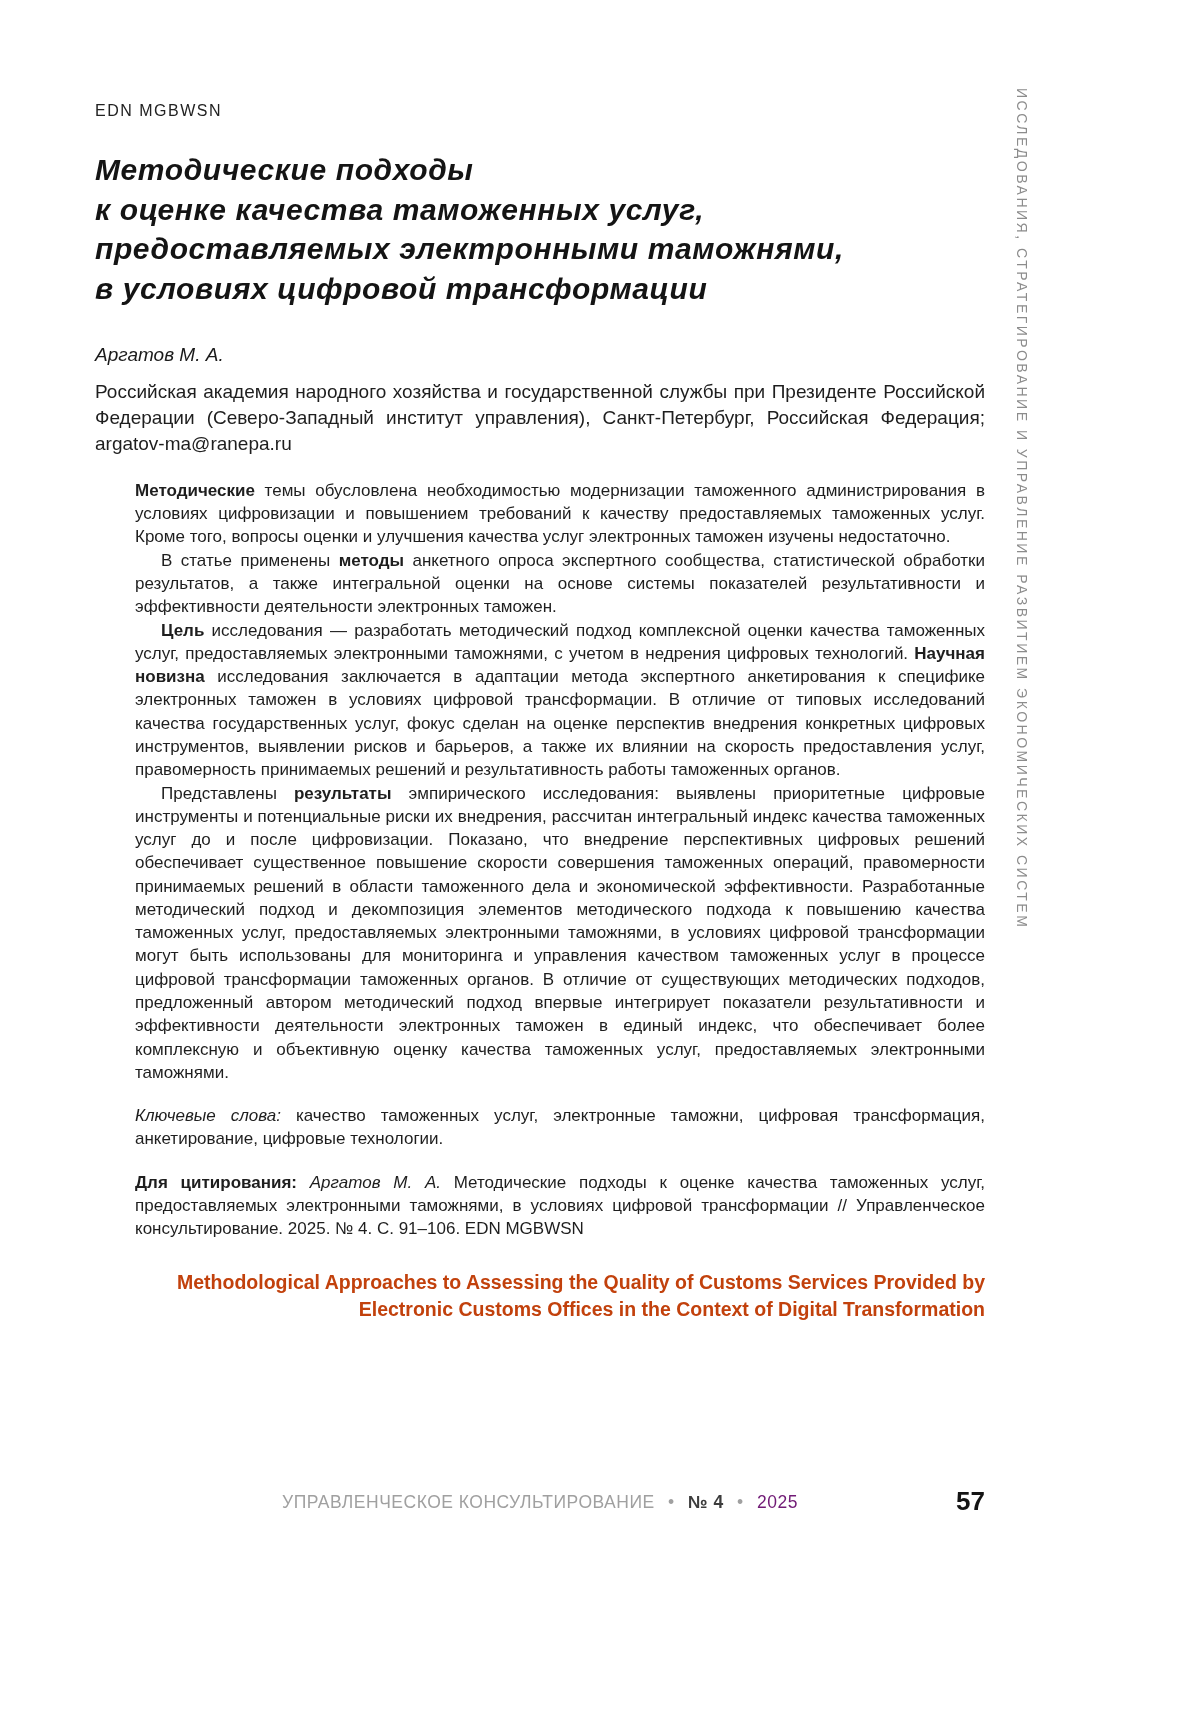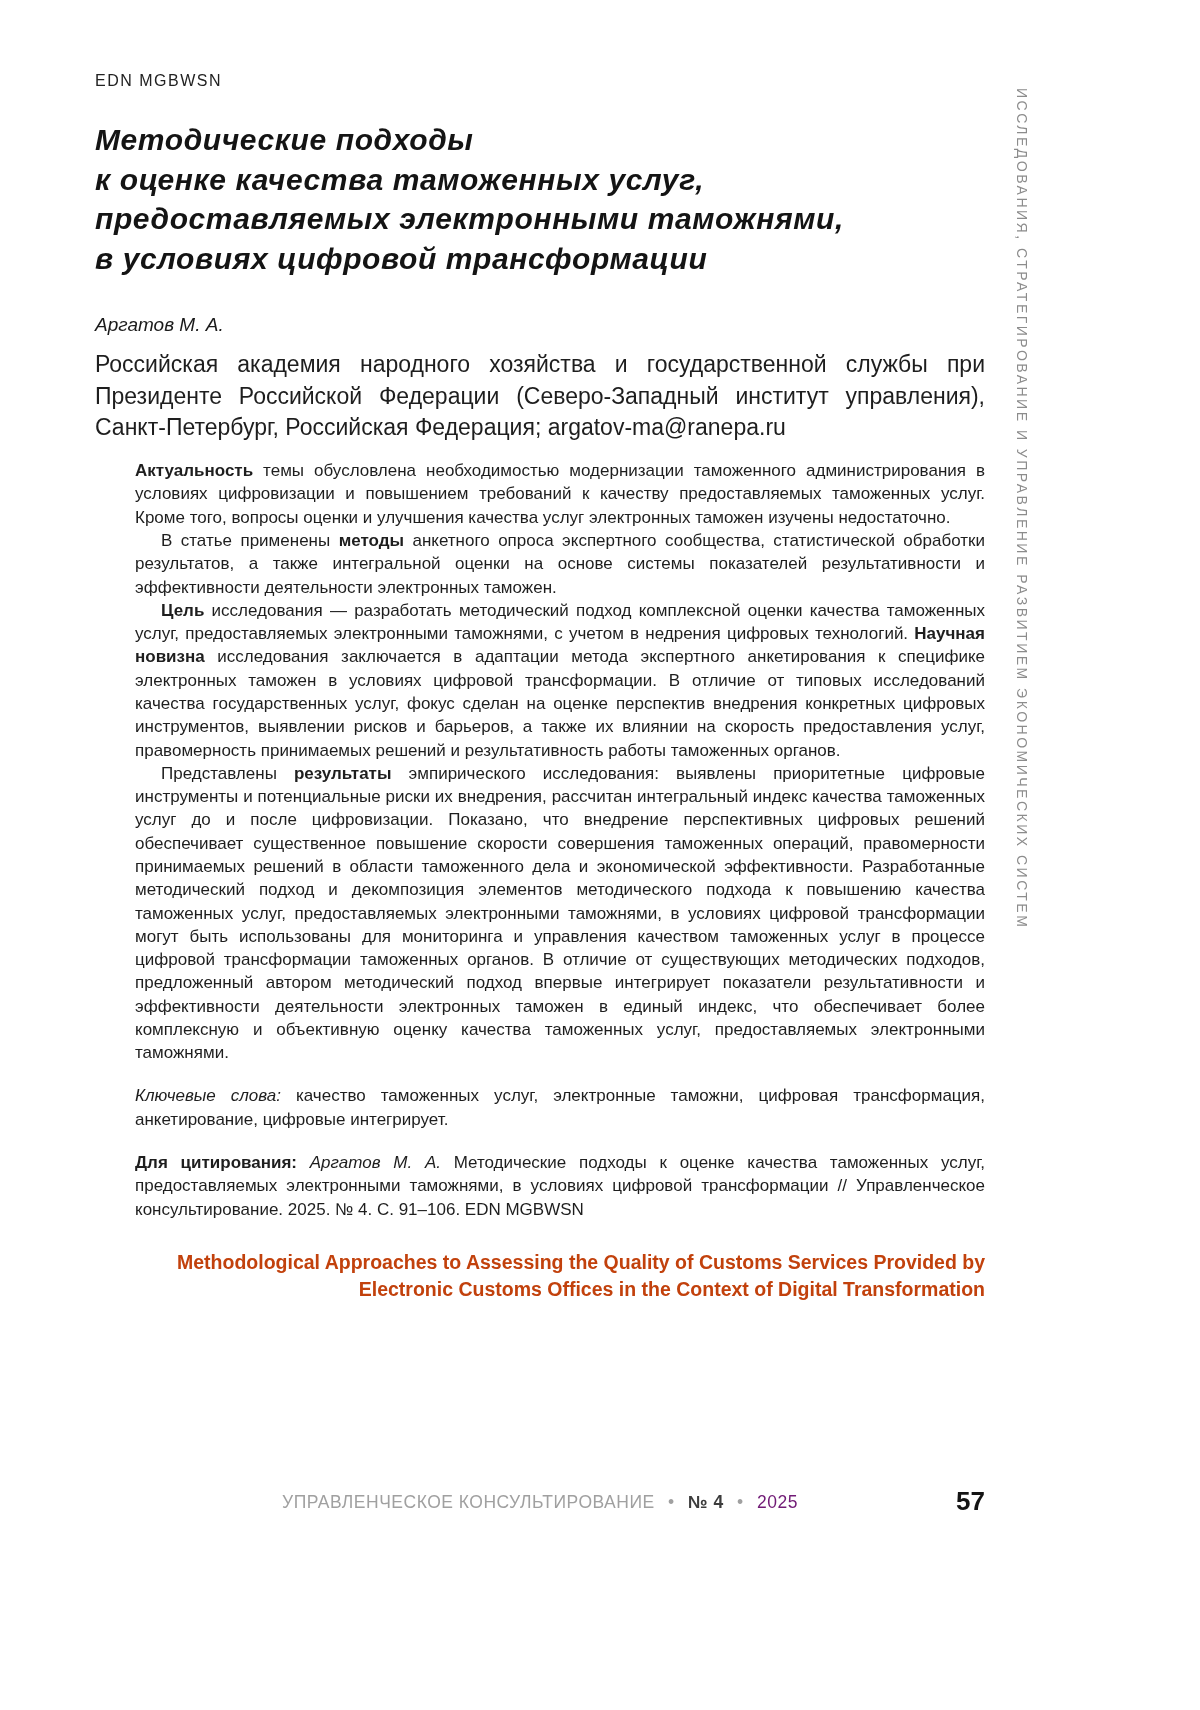--- a/index.html
+++ b/index.html
@@ -12,21 +12,21 @@
     height: 1710px;
     margin: 0 auto;
     background: #ffffff;
     color: #1e1e1e;
     overflow: hidden;
   }
 
   .content {
     position: absolute;
     left: 95px;
-    top: 72px;
+    top: 102px;
     width: 890px;
   }
 
   .edn {
     font-size: 16px;
     letter-spacing: 1.5px;
     color: #222222;
     margin-bottom: 30px;
   }
 
@@ -42,24 +42,24 @@
   }
 
   .author-ru {
     font-style: italic;
     font-size: 19px;
     margin-bottom: 13px;
     color: #1a1a1a;
   }
 
   .affiliation-ru {
-    font-size: 23px;
+    font-size: 19px;
     line-height: 1.36;
     text-align: justify;
-    margin-bottom: 16px;
+    margin-bottom: 22px;
   }
 
   .abstract-block {
     margin-left: 40px;
     width: 850px;
   }
 
   .abstract-label {
     font-style: italic;
     font-size: 17px;
@@ -164,26 +164,26 @@
 к оценке качества таможенных услуг,
 предоставляемых электронными таможнями,
 в условиях цифровой трансформации</h1>
 
     <div class="author-ru">Аргатов М. А.</div>
 
     <p class="affiliation-ru">Российская академия народного хозяйства и государственной службы при Президенте Российской Федерации (Северо-Западный институт управления), Санкт-Петербург, Российская Федерация; argatov-ma@ranepa.ru</p>
 
     <div class="abstract-block">
 
-      <p class="abstract-p no-indent"><span class="seg-b">Актуальность</span><span> темы обусловлена необходимостью модернизации таможенного администрирования в условиях цифровизации и повышением требований к качеству предоставляемых таможенных услуг. Кроме того, вопросы оценки и улучшения качества услуг электронных таможен изучены недостаточно.</span></p>
+      <p class="abstract-p no-indent"><span class="seg-b">Методические</span><span> темы обусловлена необходимостью модернизации таможенного администрирования в условиях цифровизации и повышением требований к качеству предоставляемых таможенных услуг. Кроме того, вопросы оценки и улучшения качества услуг электронных таможен изучены недостаточно.</span></p>
       <p class="abstract-p"><span>В статье применены </span><span class="seg-b">методы</span><span> анкетного опроса экспертного сообщества, статистической обработки результатов, а также интегральной оценки на основе системы показателей результативности и эффективности деятельности электронных таможен.</span></p>
       <p class="abstract-p"><span class="seg-b">Цель</span><span> исследования — разработать методический подход комплексной оценки качества таможенных услуг, предоставляемых электронными таможнями, с учетом в недрения цифровых технологий. </span><span class="seg-b">Научная новизна</span><span> исследования заключается в адаптации метода экспертного анкетирования к специфике электронных таможен в условиях цифровой трансформации. В отличие от типовых исследований качества государственных услуг, фокус сделан на оценке перспектив внедрения конкретных цифровых инструментов, выявлении рисков и барьеров, а также их влиянии на скорость предоставления услуг, правомерность принимаемых решений и результативность работы таможенных органов.</span></p>
       <p class="abstract-p"><span>Представлены </span><span class="seg-b">результаты</span><span> эмпирического исследования: выявлены приоритетные цифровые инструменты и потенциальные риски их внедрения, рассчитан интегральный индекс качества таможенных услуг до и после цифровизации. Показано, что внедрение перспективных цифровых решений обеспечивает существенное повышение скорости совершения таможенных операций, правомерности принимаемых решений в области таможенного дела и экономической эффективности. Разработанные методический подход и декомпозиция элементов методического подхода к повышению качества таможенных услуг, предоставляемых электронными таможнями, в условиях цифровой трансформации могут быть использованы для мониторинга и управления качеством таможенных услуг в процессе цифровой трансформации таможенных органов. В отличие от существующих методических подходов, предложенный автором методический подход впервые интегрирует показатели результативности и эффективности деятельности электронных таможен в единый индекс, что обеспечивает более комплексную и объективную оценку качества таможенных услуг, предоставляемых электронными таможнями.</span></p>
 
-      <p class="keywords"><span class="seg-i">Ключевые слова:</span><span> качество таможенных услуг, электронные таможни, цифровая трансформация, анкетирование, цифровые интегрирует.</span></p>
+      <p class="keywords"><span class="seg-i">Ключевые слова:</span><span> качество таможенных услуг, электронные таможни, цифровая трансформация, анкетирование, цифровые технологии.</span></p>
 
       <p class="citation"><span class="seg-b">Для цитирования:</span><span> </span><span class="seg-i">Аргатов М. А.</span><span> Методические подходы к оценке качества таможенных услуг, предоставляемых электронными таможнями, в условиях цифровой трансформации // Управленческое консультирование. 2025. № 4. С. 91–106. EDN MGBWSN</span></p>
     </div>
 
     <h2 class="title-en">Methodological Approaches to Assessing the Quality of Customs Services Provided by Electronic Customs Offices in the Context of Digital Transformation</h2>
 
 
 
   </div>
 

